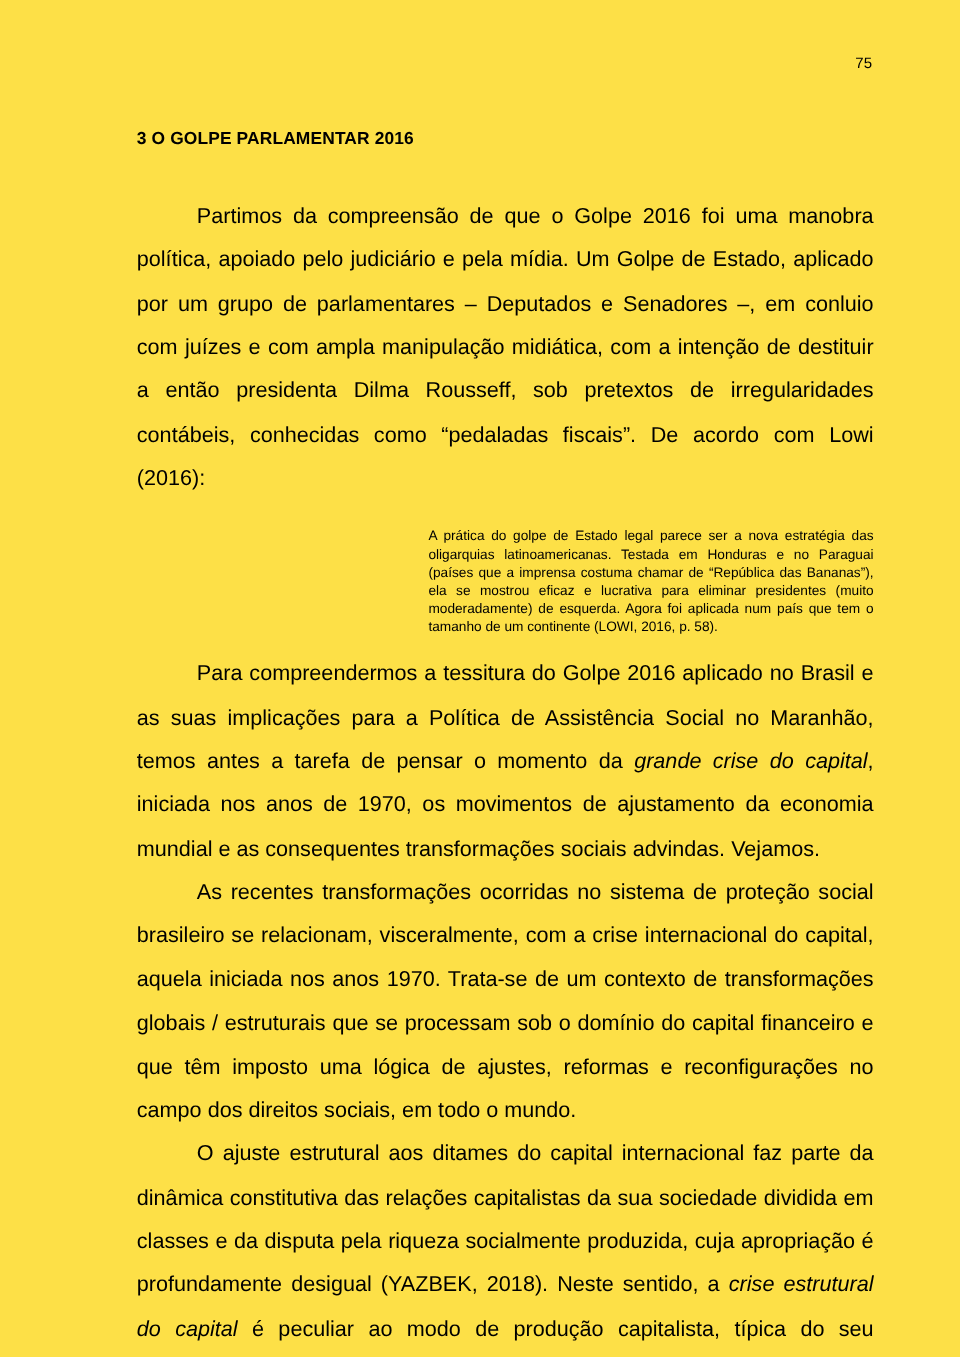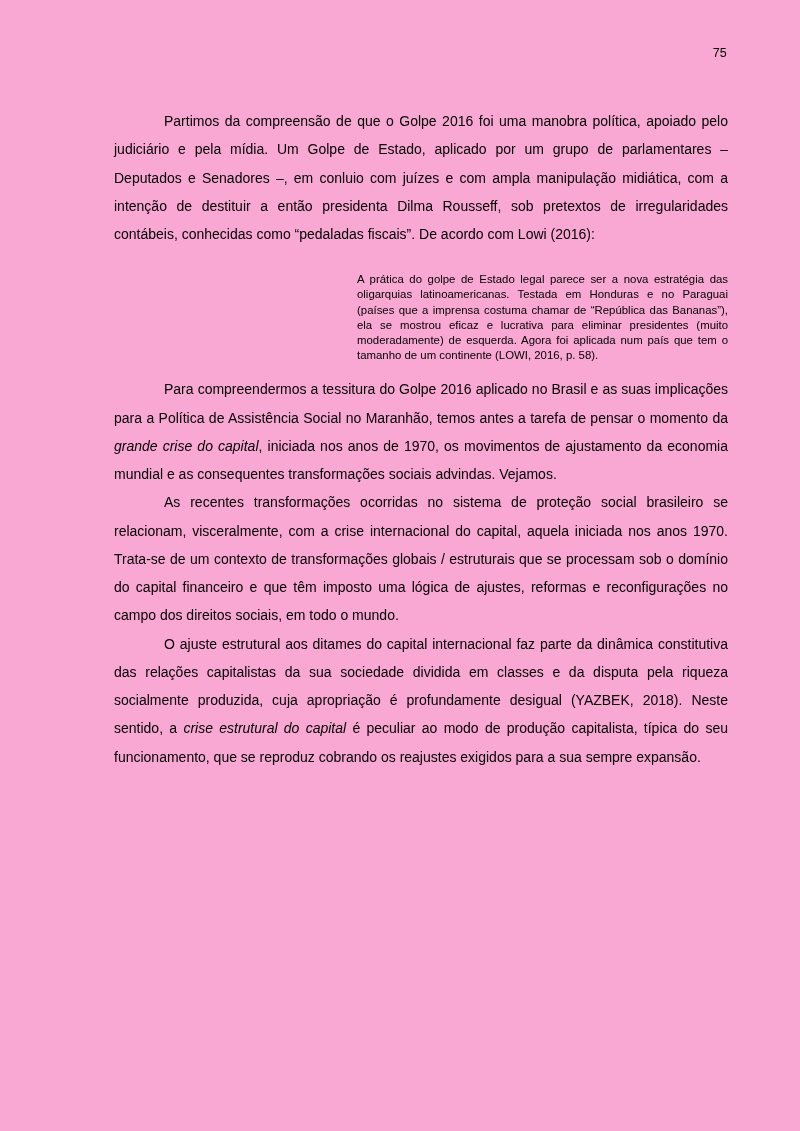--- a/index.html
+++ b/index.html
@@ -9,21 +9,21 @@
   }
   body {
     font-family: "Liberation Sans", sans-serif;
     color: #000000;
   }
   .page {
     position: relative;
     width: 800px;
     height: 1131px;
     margin: 0 auto;
-    background: #f9a8d4;
+    background: #fde047;
     overflow: hidden;
     box-sizing: border-box;
   }
   .page-number {
     position: absolute;
     top: 47px;
     right: 73px;
     font-size: 12.5px;
     line-height: 1;
     letter-spacing: 0.2px;
@@ -35,21 +35,21 @@
     width: 614px;
   }
   .chapter-heading {
     font-size: 14.5px;
     font-weight: bold;
     letter-spacing: 0.1px;
     margin: 0 0 36px 0;
     line-height: 1.3;
   }
   .body-par {
-    font-size: 14px;
+    font-size: 18px;
     line-height: 2.02;
     text-align: justify;
     text-justify: inter-word;
     margin: 0 0 0 0;
     text-indent: 50px;
     hyphens: none;
   }
   .gap-after-par-1 { margin-bottom: 24px; }
   .quote {
     margin: 0 0 0 243px;
@@ -75,20 +75,21 @@
 </style>
 </head>
 <body>
 
 <div class="page">
 
   <div class="page-number">75</div>
 
   <div class="content">
 
+    <h1 class="chapter-heading">3 O GOLPE PARLAMENTAR 2016</h1>
 
     <p class="body-par gap-after-par-1">Partimos da compreensão de que o Golpe 2016 foi uma manobra política, apoiado pelo judiciário e pela mídia. Um Golpe de Estado, aplicado por um grupo de parlamentares – Deputados e Senadores –, em conluio com juízes e com ampla manipulação midiática, com a intenção de destituir a então presidenta Dilma Rousseff, sob pretextos de irregularidades contábeis, conhecidas como “pedaladas fiscais”. De acordo com Lowi (2016):</p>
 
     <blockquote class="quote gap-after-quote">A prática do golpe de Estado legal parece ser a nova estratégia das oligarquias latinoamericanas. Testada em Honduras e no Paraguai (países que a imprensa costuma chamar de “República das Bananas”), ela se mostrou eficaz e lucrativa para eliminar presidentes (muito moderadamente) de esquerda. Agora foi aplicada num país que tem o tamanho de um continente (LOWI, 2016, p. 58).</blockquote>
 
     <p class="body-par"><span>Para compreendermos a tessitura do Golpe 2016 aplicado no Brasil e as suas implicações para a Política de Assistência Social no Maranhão, temos antes a tarefa de pensar o momento da </span><i>grande crise do capital</i><span>, iniciada nos anos de 1970, os movimentos de ajustamento da economia mundial e as consequentes transformações sociais advindas. Vejamos.</span></p>
 
 
     <p class="body-par">As recentes transformações ocorridas no sistema de proteção social brasileiro se relacionam, visceralmente, com a crise internacional do capital, aquela iniciada nos anos 1970. Trata-se de um contexto de transformações globais / estruturais que se processam sob o domínio do capital financeiro e que têm imposto uma lógica de ajustes, reformas e reconfigurações no campo dos direitos sociais, em todo o mundo.</p>
 

